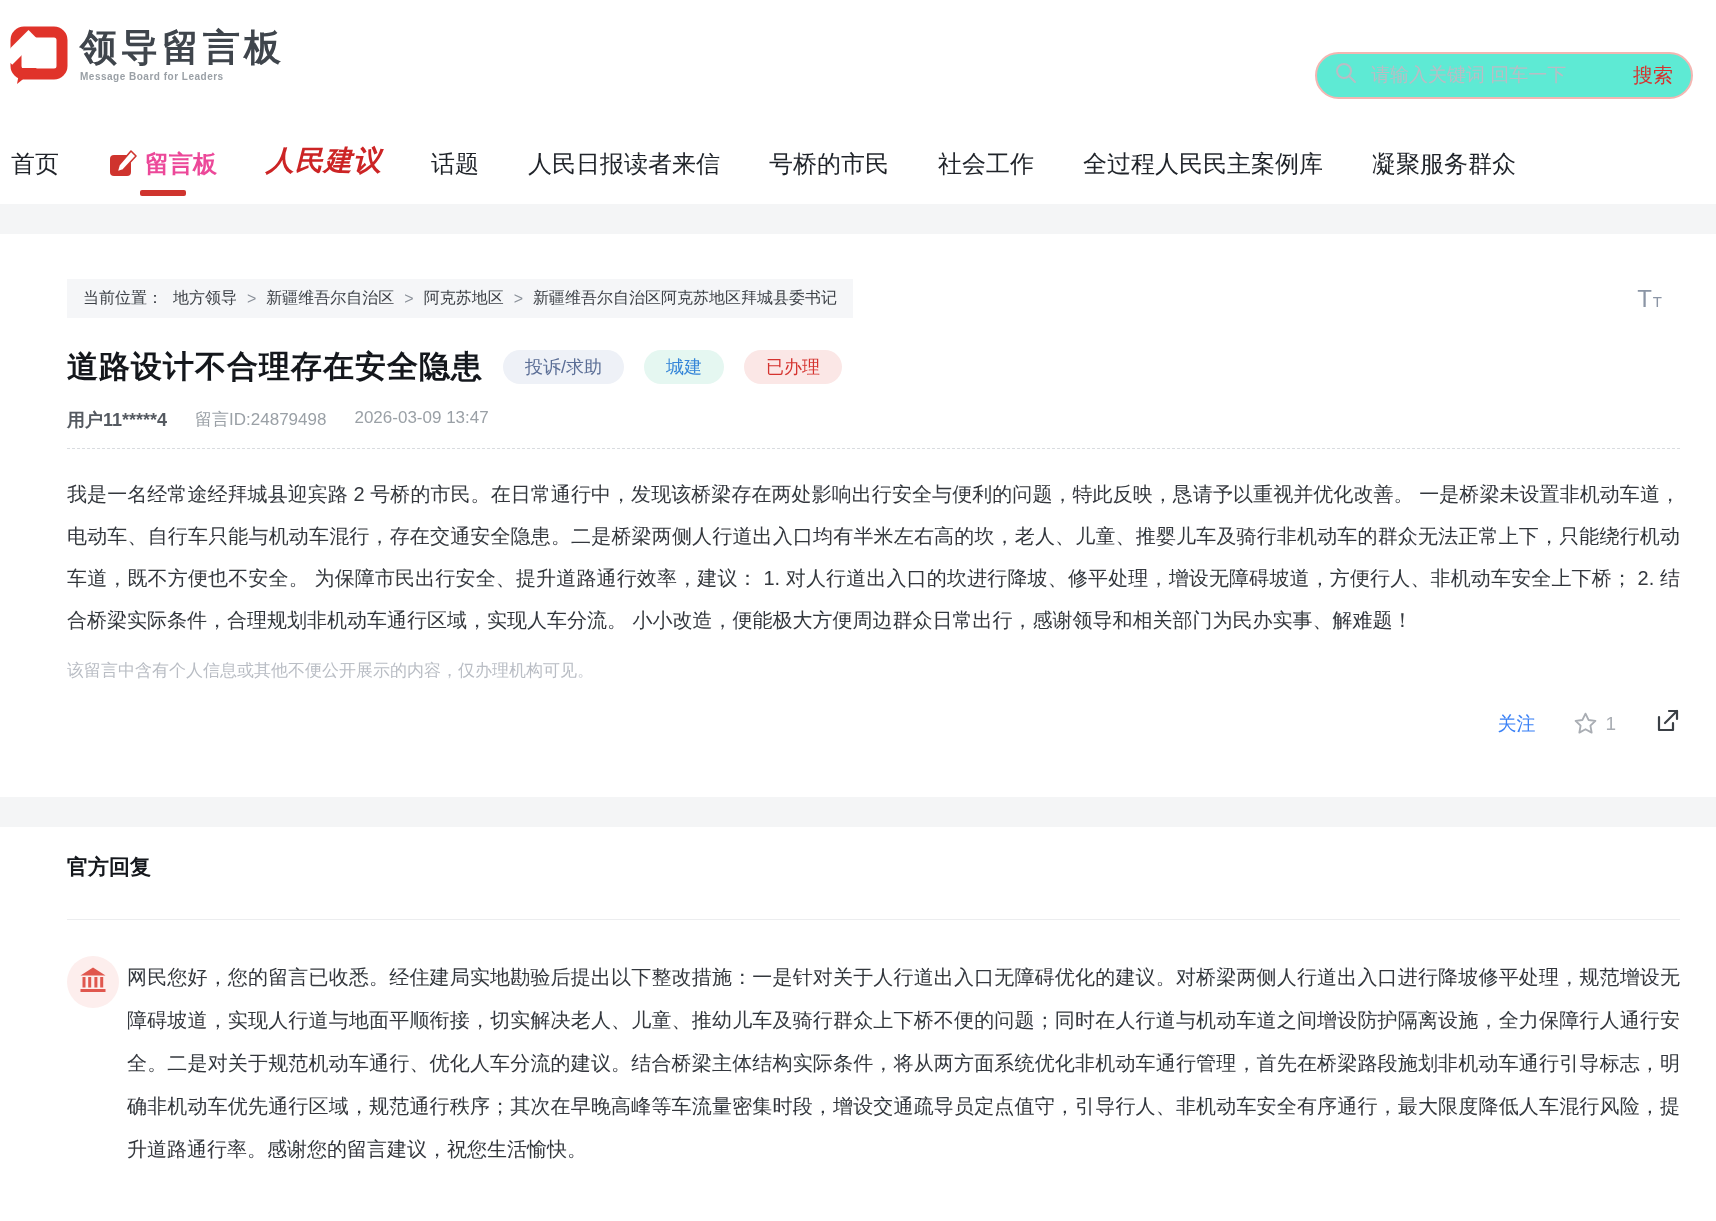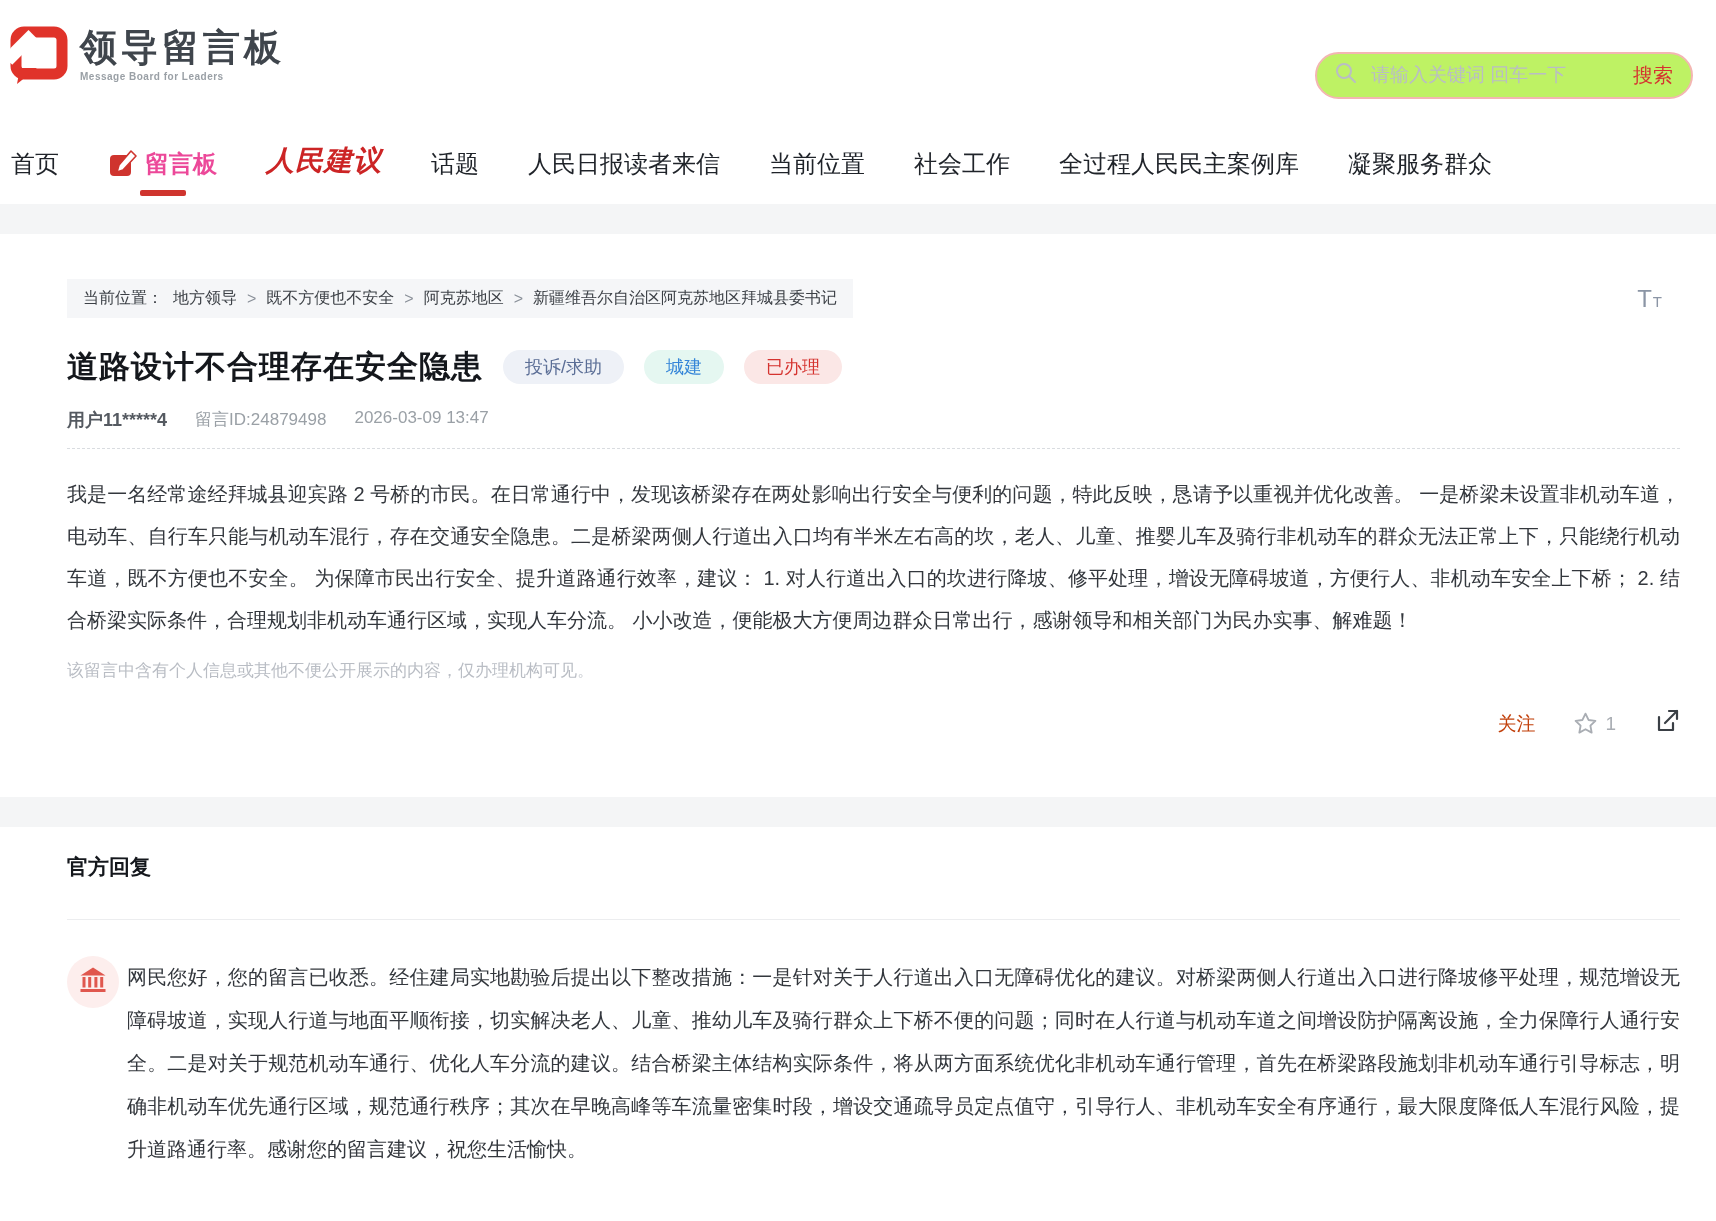--- a/index.html
+++ b/index.html
@@ -6,21 +6,21 @@
   html,body{margin:0;padding:0;background:#fff;font-family:"Liberation Sans","DejaVu Sans",sans-serif;color:#222;}
   body{width:1716px;height:1221px;overflow:hidden;}
   a{text-decoration:none;}
 
   
   .top-header{display:flex;justify-content:space-between;align-items:center;height:110px;padding:0 23px 0 10px;box-sizing:border-box;}
   .logo{display:flex;align-items:center;gap:12px;cursor:pointer;}
   .logo-mark svg{display:block;}
   .logo-title{font-size:37px;font-weight:700;color:#3f454c;letter-spacing:4px;line-height:1.1;}
   .logo-sub{font-size:10px;color:#9aa0a6;margin-top:2px;letter-spacing:.5px;font-weight:bold;}
-  .search-box{display:flex;align-items:center;width:378px;height:47px;border:2px solid #f3b6b2;border-radius:26px;padding:0 18px;box-sizing:border-box;gap:12px;background:#bef264;margin-top:40px;}
+  .search-box{display:flex;align-items:center;width:378px;height:47px;border:2px solid #f3b6b2;border-radius:26px;padding:0 18px;box-sizing:border-box;gap:12px;background:#5eead4;margin-top:40px;}
   .search-box input{flex:1;border:none;outline:none;font-size:19px;color:#333;background:transparent;min-width:0;font-family:inherit;}
   .search-box input::placeholder{color:#b9bdc4;}
   .search-btn{background:none;border:none;color:#d5332f;font-size:20px;cursor:pointer;padding:0;font-family:inherit;white-space:nowrap;}
 
   
   .nav-bar{display:flex;align-items:flex-end;gap:49px;padding:0 0 0 11px;height:94px;box-sizing:border-box;}
   .nav-item{font-size:24px;color:#1f2329;cursor:pointer;display:flex;align-items:center;gap:7px;position:relative;padding-bottom:24px;white-space:nowrap;}
   .nav-item.active{color:#ec4899;font-weight:700;}
   .nav-item.active::after{content:"";position:absolute;left:50%;transform:translateX(-50%);bottom:8px;width:46px;height:6px;background:#cf342e;border-radius:2px;}
   .nav-item.script{color:#cc2425;font-weight:700;font-style:italic;font-size:28px;letter-spacing:1px;}
@@ -48,21 +48,21 @@
 
   .meta-row{margin-top:20px;font-size:17px;color:#9aa0a6;display:flex;gap:28px;align-items:flex-start;}
   .meta-user{color:#555a61;font-weight:700;font-size:18px;}
 
   .dashed-divider{border-top:1px dashed #d9dce0;margin-top:16px;}
 
   .message-body{font-size:20px;line-height:42px;color:#33373d;text-align:justify;margin:24px 0 0;}
   .privacy-note{font-size:17px;color:#b9bdc4;margin:18px 0 0;}
 
   .actions-row{display:flex;justify-content:flex-end;align-items:center;gap:38px;margin-top:26px;color:#a9adb3;font-size:19px;}
-  .follow{cursor:pointer;color:#c2410c;}
+  .follow{cursor:pointer;color:#3b82f6;}
   .star{display:flex;align-items:center;gap:7px;cursor:pointer;color:#a9adb3;}
   .star svg{display:block;}
   .share{cursor:pointer;display:flex;}
 
   
   .reply-card{padding-top:26px;min-height:440px;}
   h2{font-size:21px;font-weight:700;color:#14171c;margin:0;}
   .hr{border-top:1px solid #ecedef;margin-top:38px;}
   .reply{margin-top:36px;position:relative;padding-left:60px;}
   .avatar{position:absolute;left:0;top:0;width:52px;height:52px;border-radius:50%;background:#fdeeed;display:flex;align-items:center;justify-content:center;}
@@ -109,36 +109,36 @@
         <svg width="30" height="30" viewBox="0 0 30 30">
           <rect x="2" y="6" width="21" height="21" rx="4" fill="#cf342e"></rect>
           <path d="M9 23 L11 16 L23 2 L28 7 L15 21 Z" fill="#ffffff" stroke="#cf342e" stroke-width="1.6" stroke-linejoin="round"></path>
         </svg>
       </span>
       <span>留言板</span>
     </a>
     <a class="nav-item script">人民建议</a>
     <a class="nav-item">话题</a>
     <a class="nav-item">人民日报读者来信</a>
-    <a class="nav-item">当前位置</a>
+    <a class="nav-item">号桥的市民</a>
     <a class="nav-item">社会工作</a>
     <a class="nav-item">全过程人民民主案例库</a>
     <a class="nav-item">凝聚服务群众</a>
   </nav>
 
   <div class="band"></div>
 
   <main class="card message-card">
 
     <div class="crumb-row">
       <div class="breadcrumb">
         <span class="crumb-prefix">当前位置：</span>
         <a class="crumb-link">地方领导</a>
         <span class="crumb-sep">&gt;</span>
-        <a class="crumb-link">既不方便也不安全</a>
+        <a class="crumb-link">新疆维吾尔自治区</a>
         <span class="crumb-sep">&gt;</span>
         <a class="crumb-link">阿克苏地区</a>
         <span class="crumb-sep">&gt;</span>
         <a class="crumb-link">新疆维吾尔自治区阿克苏地区拜城县委书记</a>
       </div>
       <div class="font-size-toggle">
         <span class="T1">T</span>
           <span class="T2">T</span>
       </div>
     </div>

